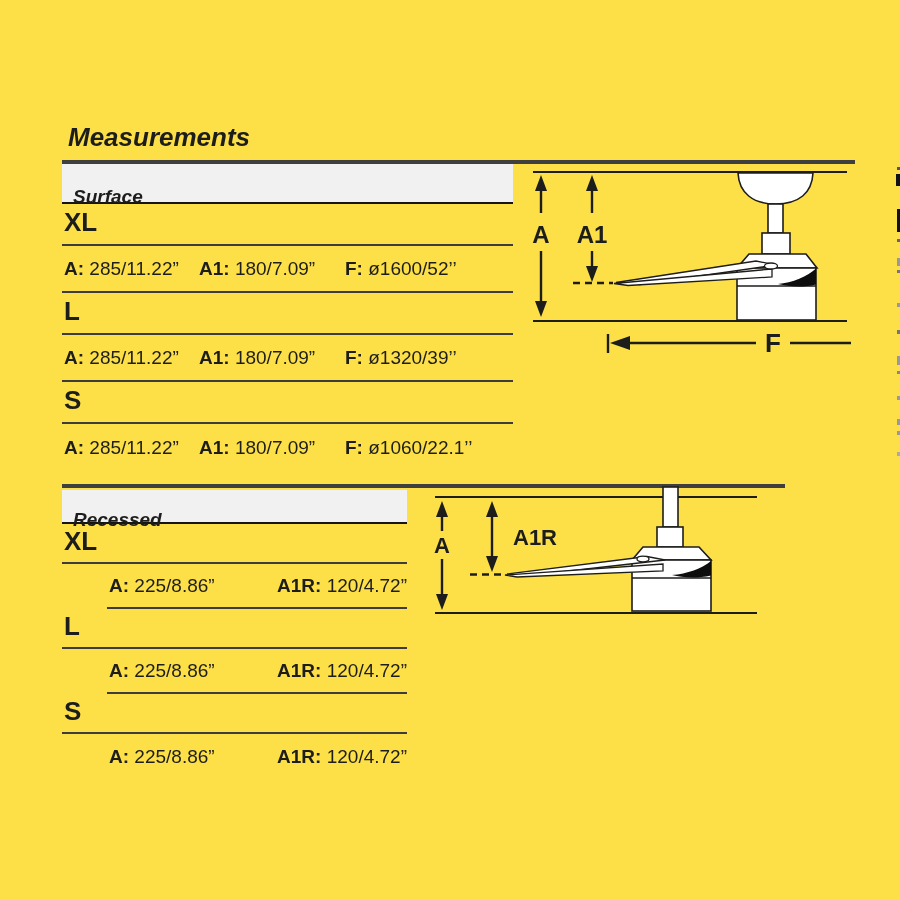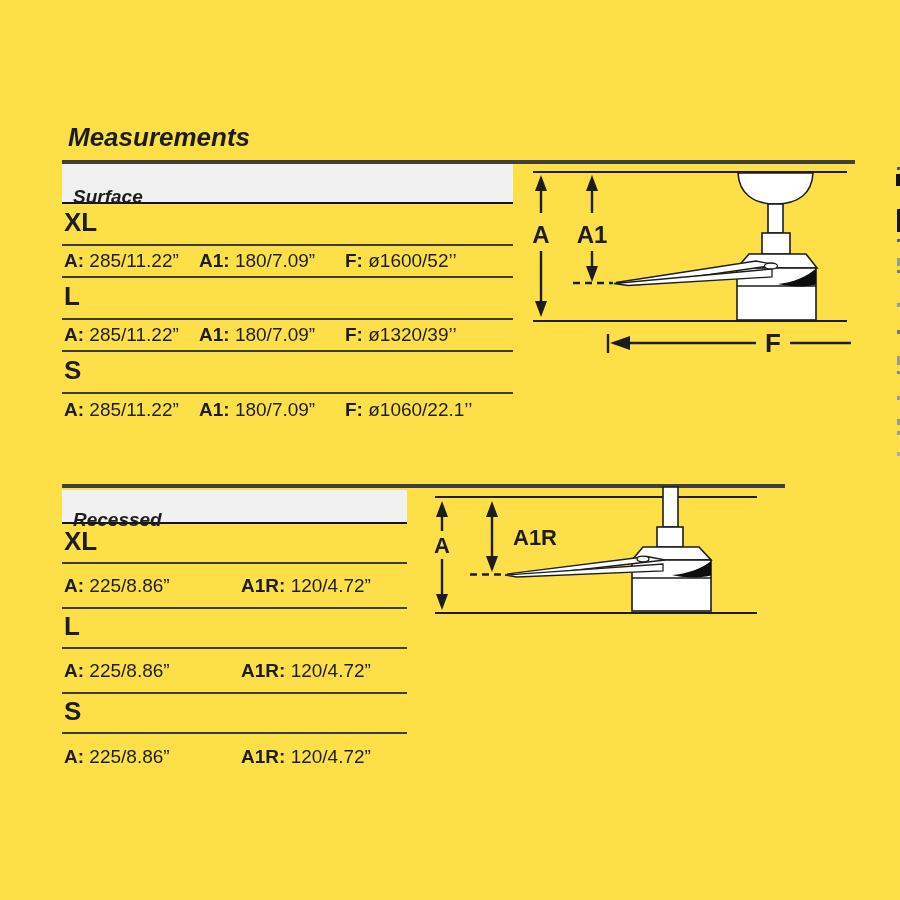--- a/index.html
+++ b/index.html
@@ -25,30 +25,30 @@
             padding-left:2px;font-size:19px;}
   .meas-row.last{border-bottom:none;}
   .meas-col{white-space:nowrap;}
   .lbl{font-weight:bold;}
   .val{font-weight:normal;}
 
   
   #surface-table{left:62px;top:164px;width:451px;}
   #surface-table .band{height:40px;}
   #surface-table .size-row{height:42px;}
-  #surface-table .meas-row{height:32px;}
+  #surface-table .meas-row{height:47px;}
   .s-col1{width:135px;}
   .s-col2{width:146px;}
   .s-col3{flex:1;}
 
   
   #recessed-table{left:62px;top:490px;width:345px;}
   #recessed-table .band{height:34px;}
   #recessed-table .size-row{height:40px;}
-  #recessed-table .meas-row{height:45px;}
+  #recessed-table .meas-row{height:45px;margin-left:45px;}
   .r-col1{width:177px;}
   .r-col2{flex:1;}
 
   
   #surface-diagram{left:520px;top:155px;}
   #recessed-diagram{left:425px;top:485px;}
   svg text{font-family:"Liberation Sans","DejaVu Sans",sans-serif;font-weight:bold;fill:#1d1d1b;}
 
   
   .edge-frag{position:absolute;}

